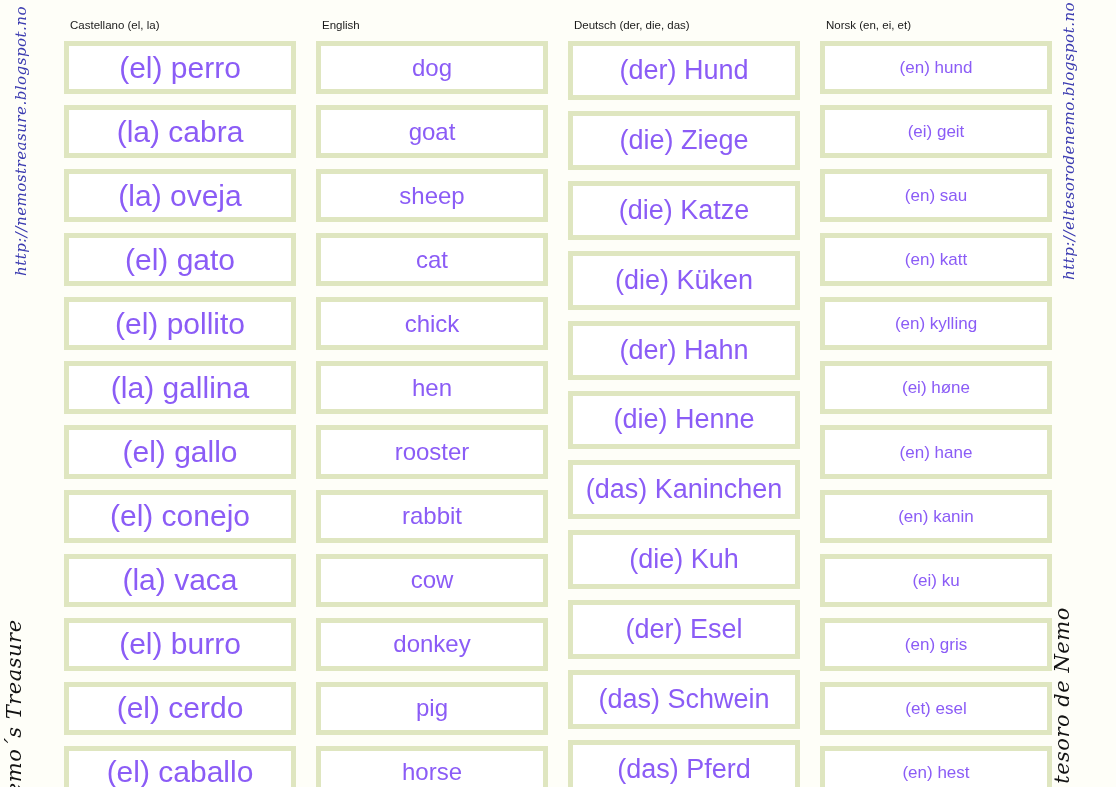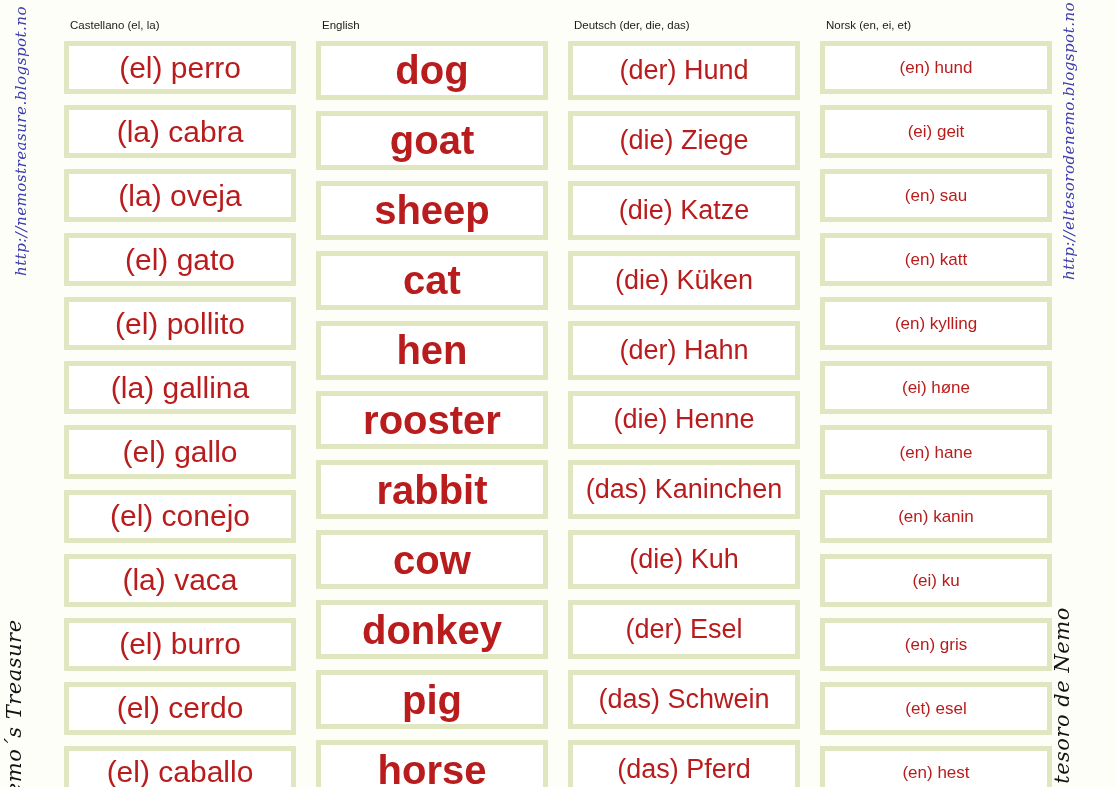--- a/index.html
+++ b/index.html
@@ -93,30 +93,30 @@
     flex: 1 1 0;
     border: 5px solid #dfe6c0;
     background: #ffffff;
     display: flex;
     align-items: center;
     justify-content: center;
     box-sizing: border-box;
     overflow: hidden;
   }
   .card-text {
-    color: #b91c1c;
+    color: #8b5cf6;
     text-align: left;
     white-space: nowrap;
     line-height: 1;
     padding: 0 3px;
   }
 
   
   .col-es .card-text { font-size: 30px; font-weight: 300; }
-  .col-en .card-text { font-size: 40px; font-weight: 700; }
+  .col-en .card-text { font-size: 24px; font-weight: 400; }
   .col-de .card-text { font-size: 27px; font-weight: 400; }
   .col-no .card-text { font-size: 17px; font-weight: 400; }
 </style>
 </head>
 <body>
 
 <div class="rail left">
   <div class="vtext url">http://nemostreasure.blogspot.no</div>
   <div class="vtext brand">Nemo´s Treasure</div>
 </div>
@@ -179,20 +179,23 @@
       <div class="card">
           <span class="card-text">goat</span>
         </div>
       <div class="card">
           <span class="card-text">sheep</span>
         </div>
       <div class="card">
           <span class="card-text">cat</span>
         </div>
       <div class="card">
+          <span class="card-text">chick</span>
+        </div>
+      <div class="card">
           <span class="card-text">hen</span>
         </div>
       <div class="card">
           <span class="card-text">rooster</span>
         </div>
       <div class="card">
           <span class="card-text">rabbit</span>
         </div>
       <div class="card">
           <span class="card-text">cow</span>

